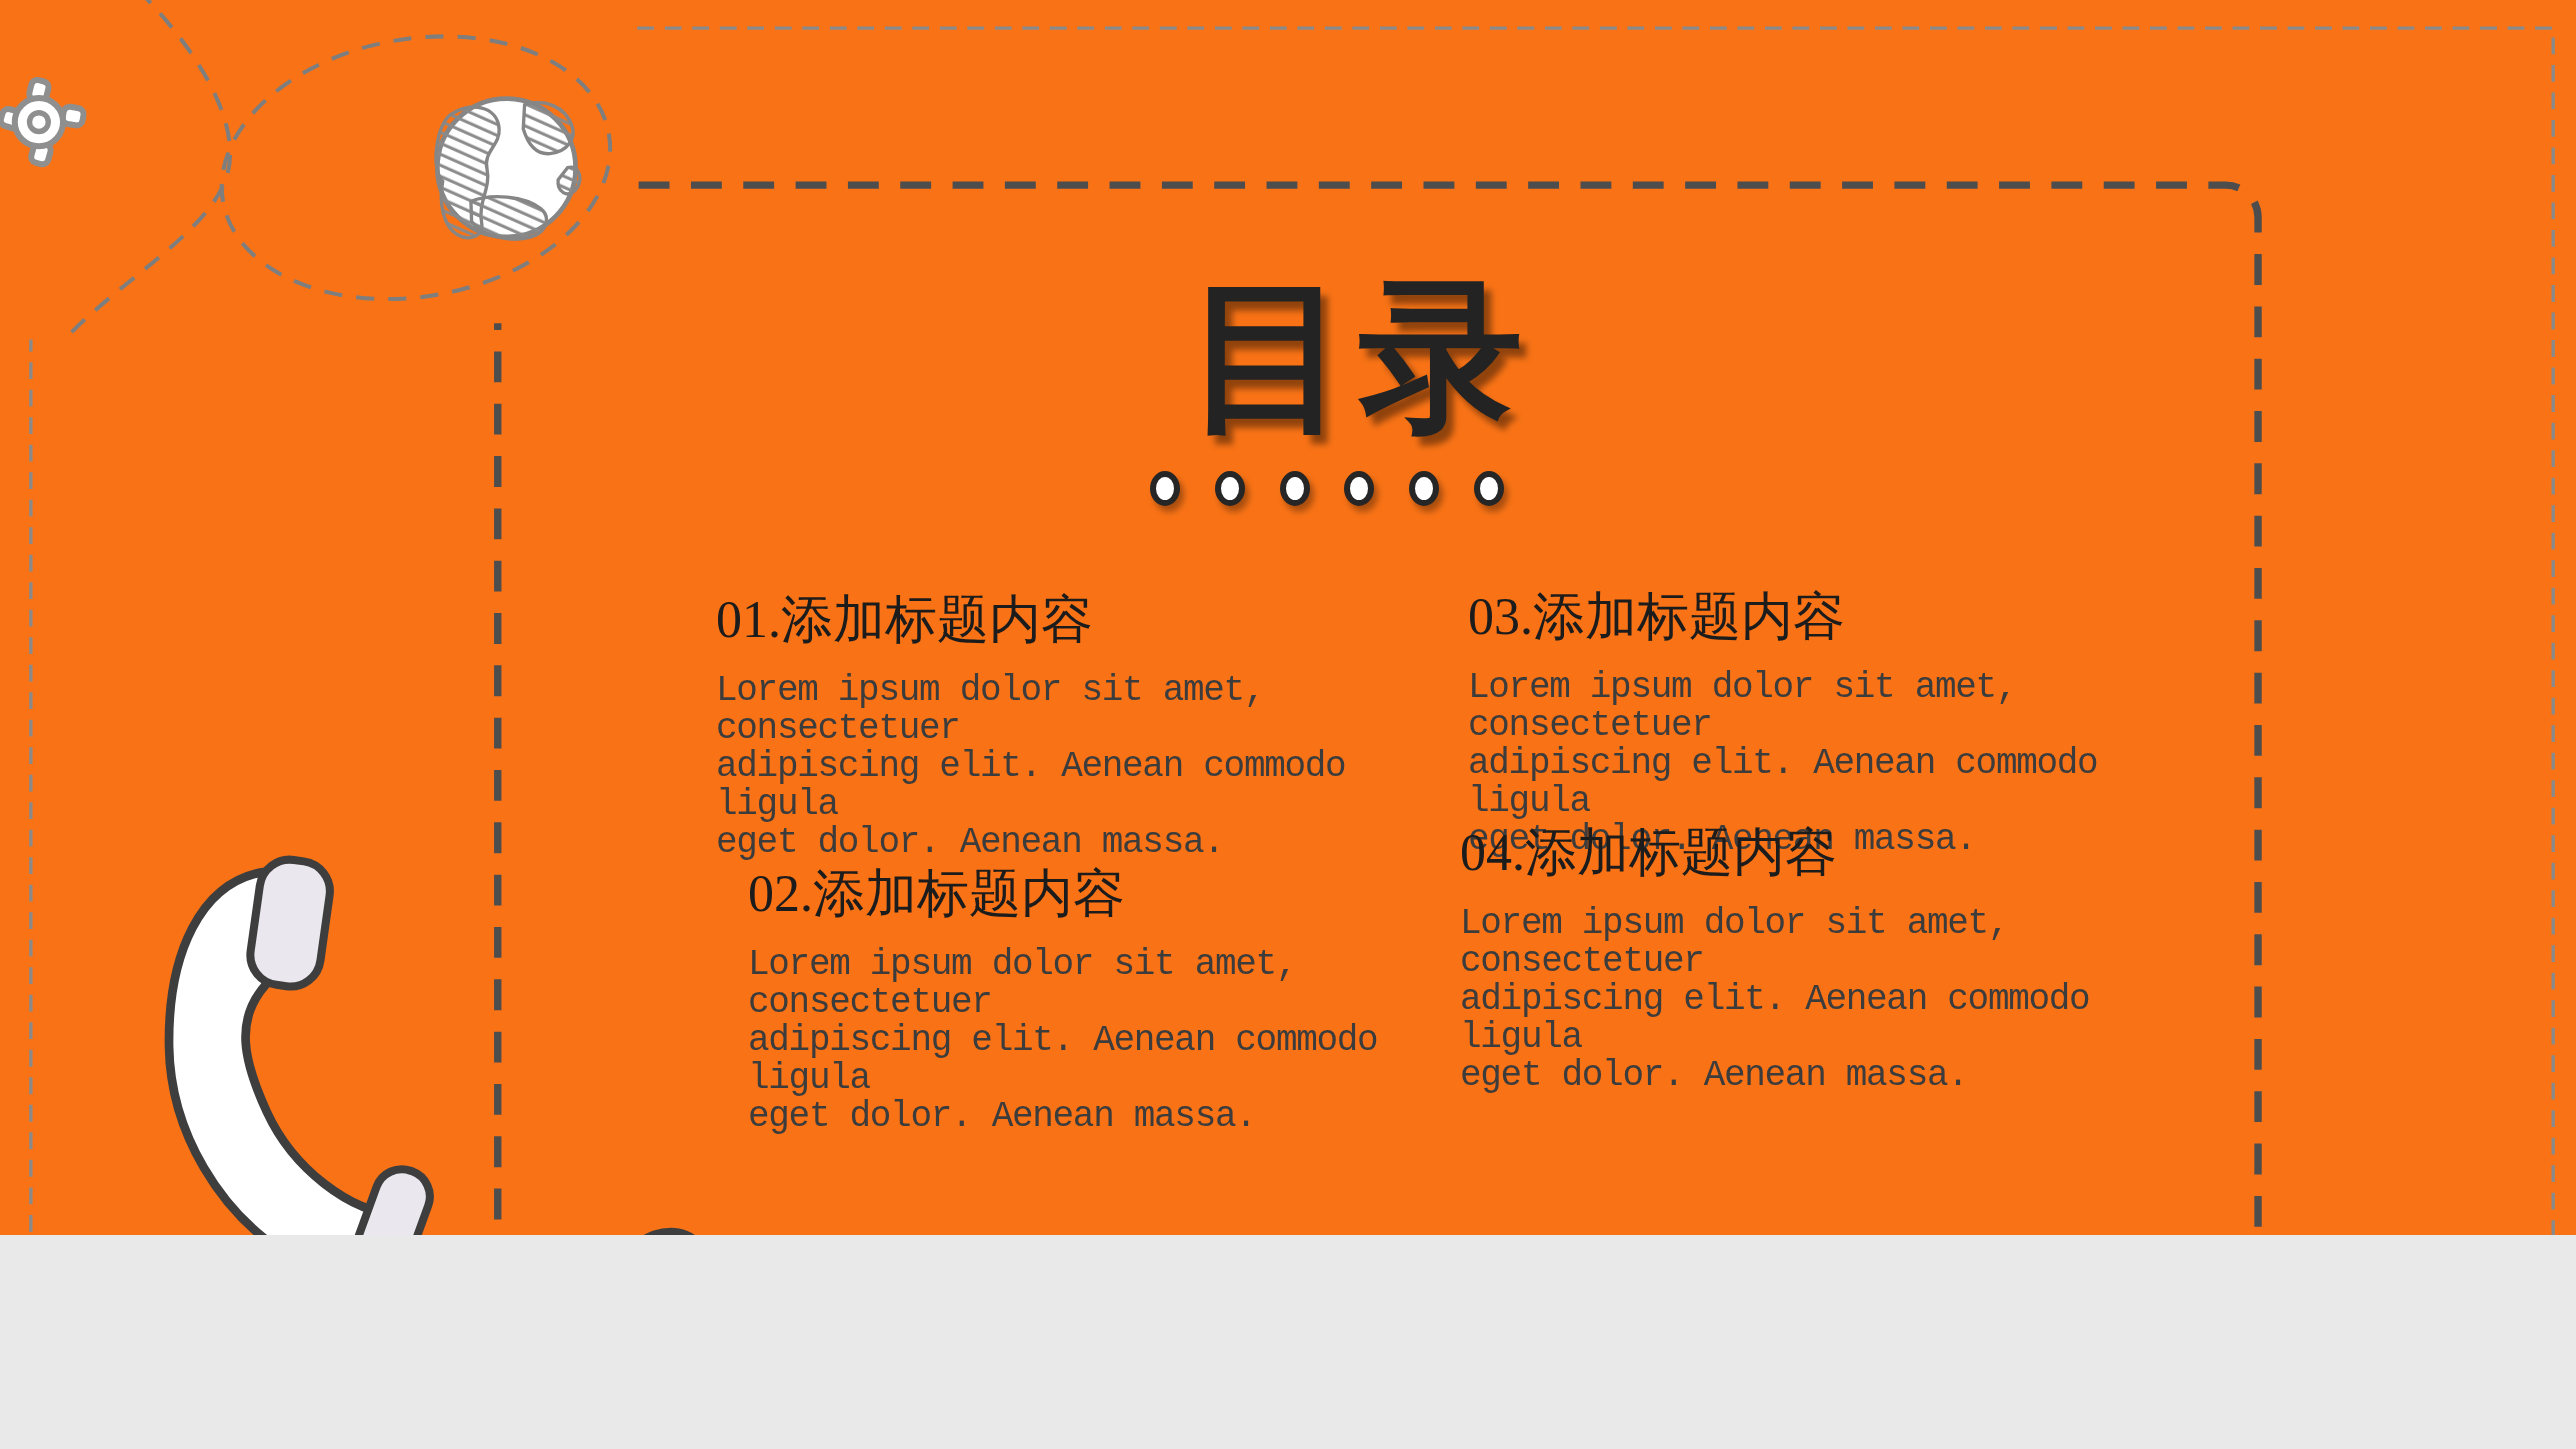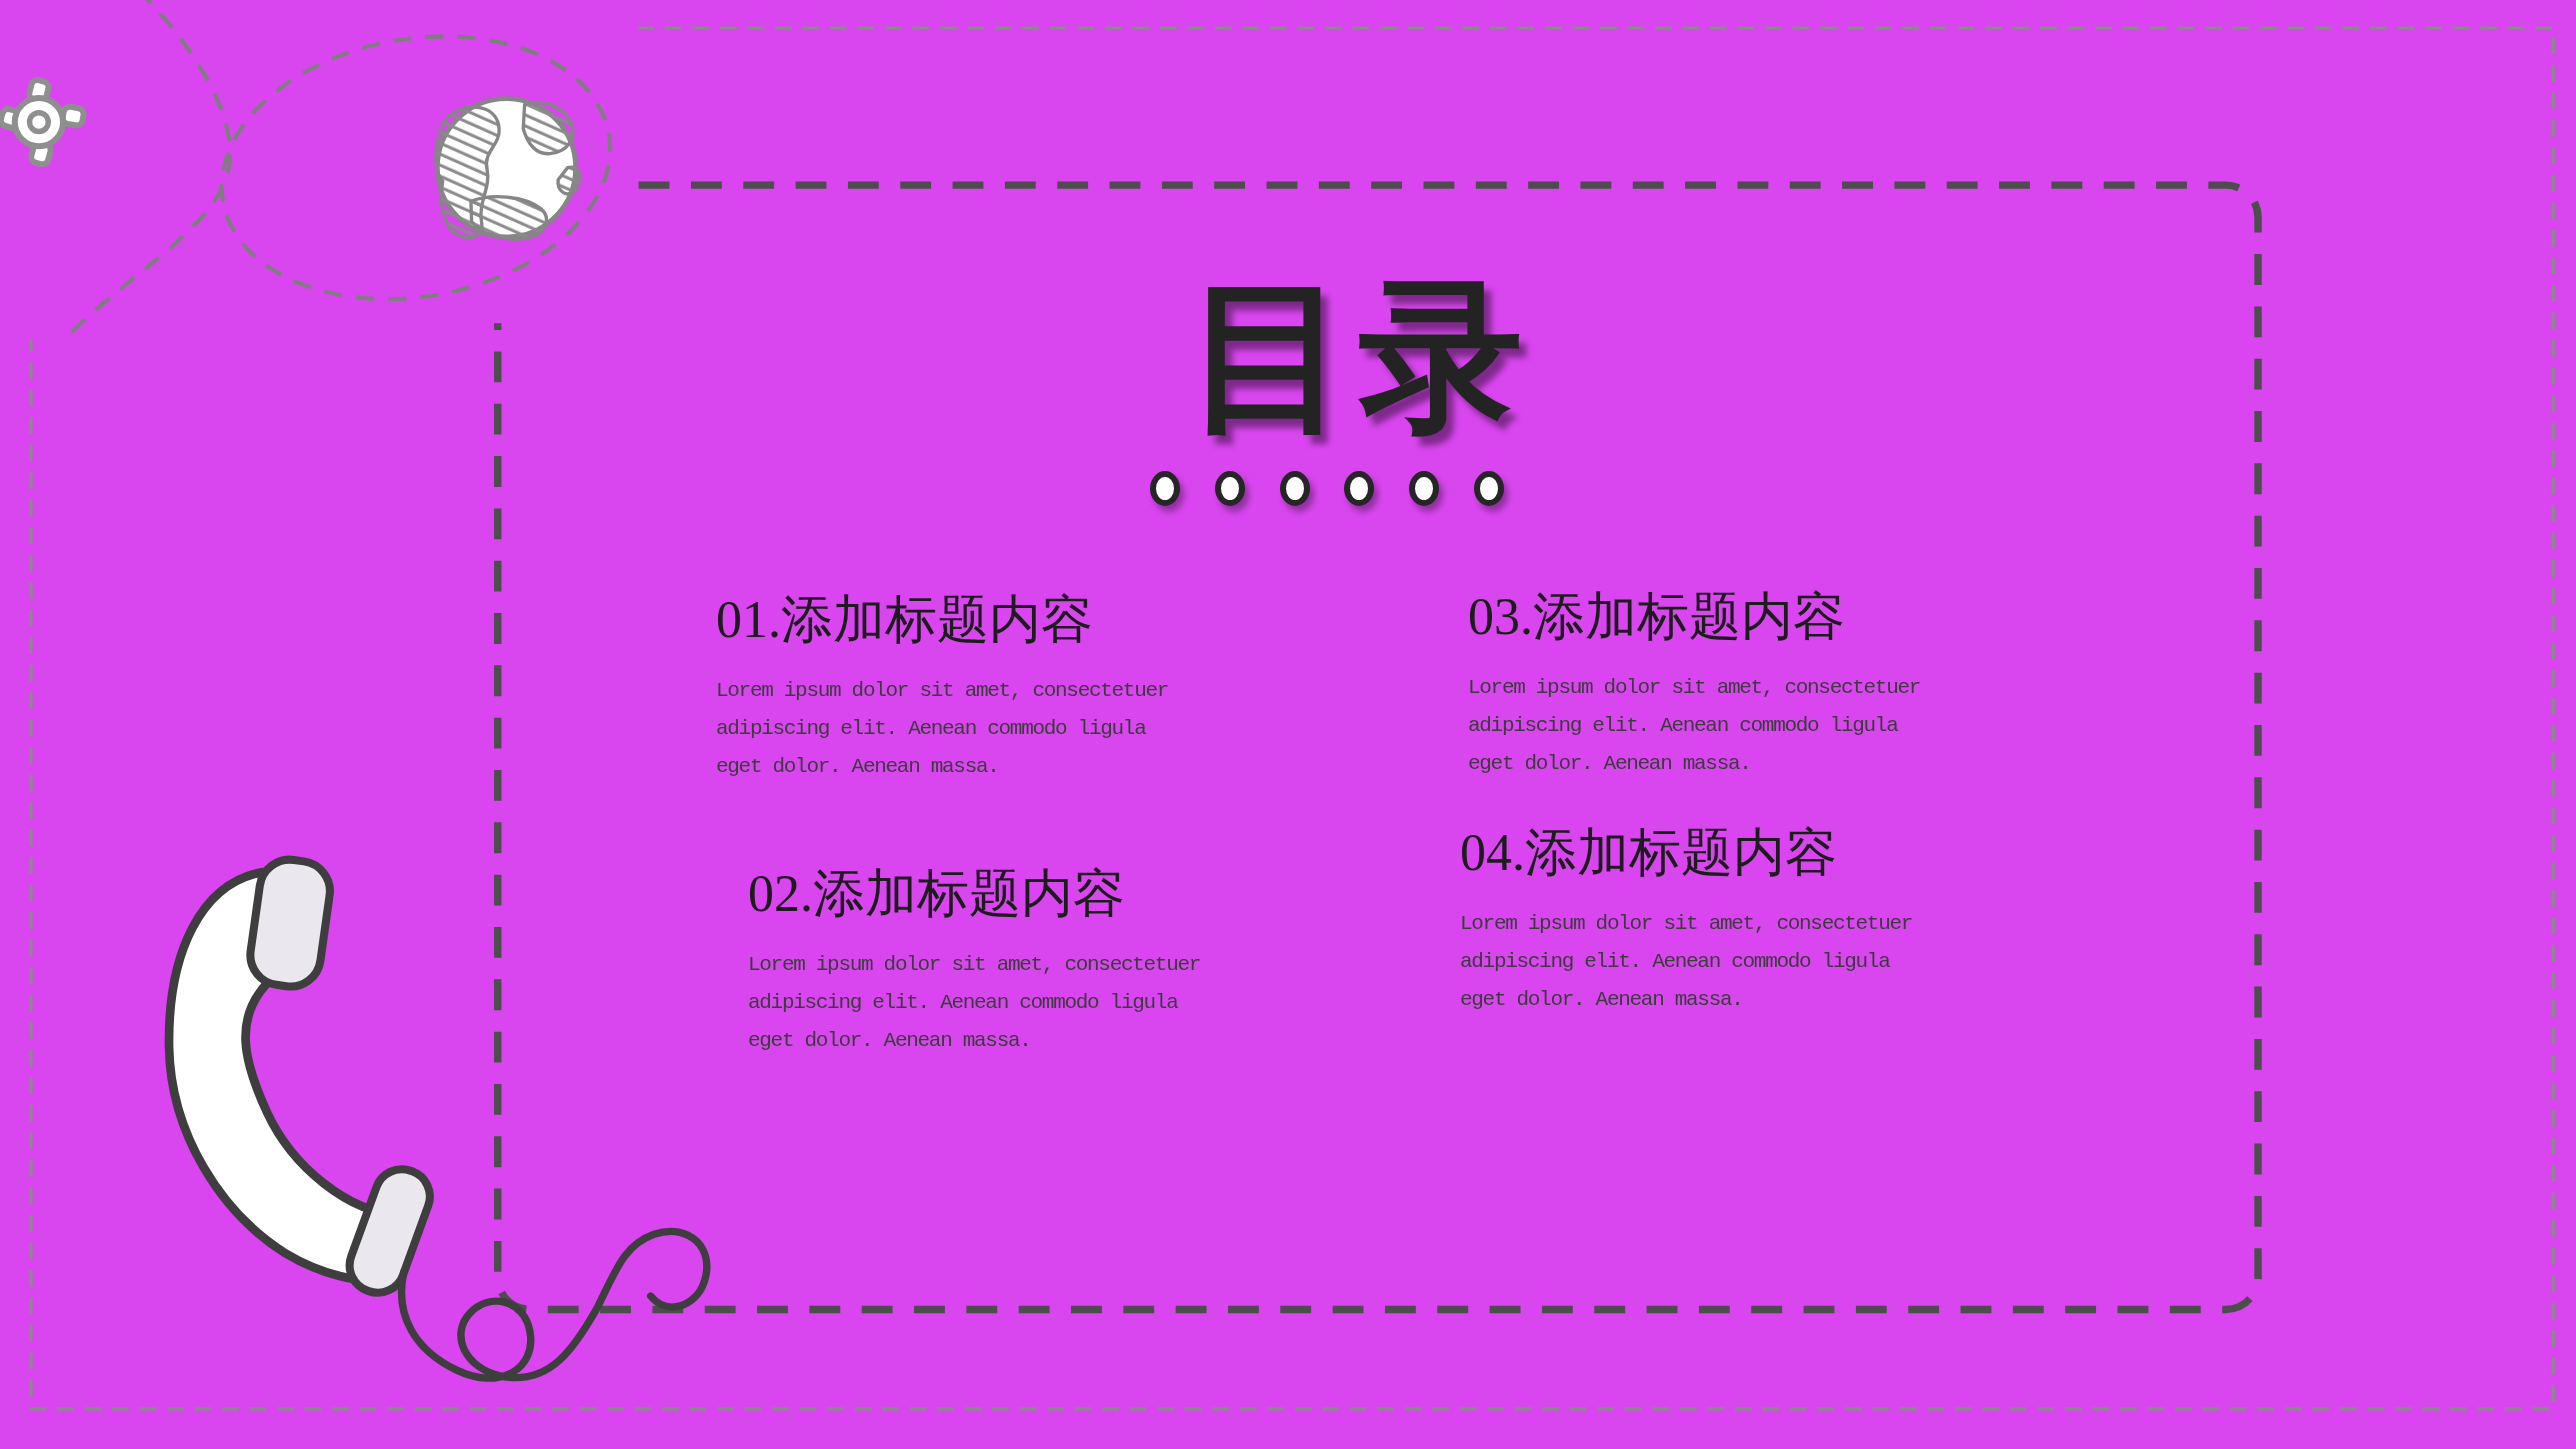--- a/index.html
+++ b/index.html
@@ -1,18 +1,18 @@
 <!DOCTYPE html>
 <html style="font-size:10.7px"><head>
 <meta charset="utf-8">
 <style>
   html,body{margin:0;padding:0;background:#e9e9e9;}
   #slide{
-    position:relative; width:2576px; height:1449px; overflow:hidden;
-    background:#d946ef;
+    position:relative; width:2576px; height:1235px; overflow:hidden;
+    background:#f97316;
     font-family:"Liberation Serif","DejaVu Serif",serif;
   }
   #lineart{position:absolute;left:0;top:0;width:2576px;height:1449px;}
 
   .title{
     position:absolute; left:1187px; top:267px;
     font-size:164px; line-height:181px; font-weight:700;
     letter-spacing:8px; color:#232323;
     text-shadow:7.4px 8.7px 6.7px rgba(0,0,0,0.42);
     white-space:nowrap;
@@ -29,21 +29,21 @@
   .section{position:absolute; width:751px;}
   .section h2{
     margin:0; font-weight:400;
     font-family:"Liberation Serif","DejaVu Serif",serif;
     font-size:52px; line-height:64px; color:#1c1c1c;
     white-space:nowrap;
   }
   .section p{
     margin:20px 0 0;
     font-family:"Liberation Mono","DejaVu Sans Mono",monospace;
-    font-size:21px; line-height:38px; letter-spacing:-1.3px;
+    font-size:36px; line-height:38px; letter-spacing:-1.3px;
     color:#3c3c3c; white-space:pre-line;
   }
   .s1{left:716px; top:588px;}
   .s2{left:748px; top:822px;margin-top:40px;}
   .s3{left:1468px; top:585px;}
   .s4{left:1460px; top:821px;}
 </style>
 </head>
 <body>
 

